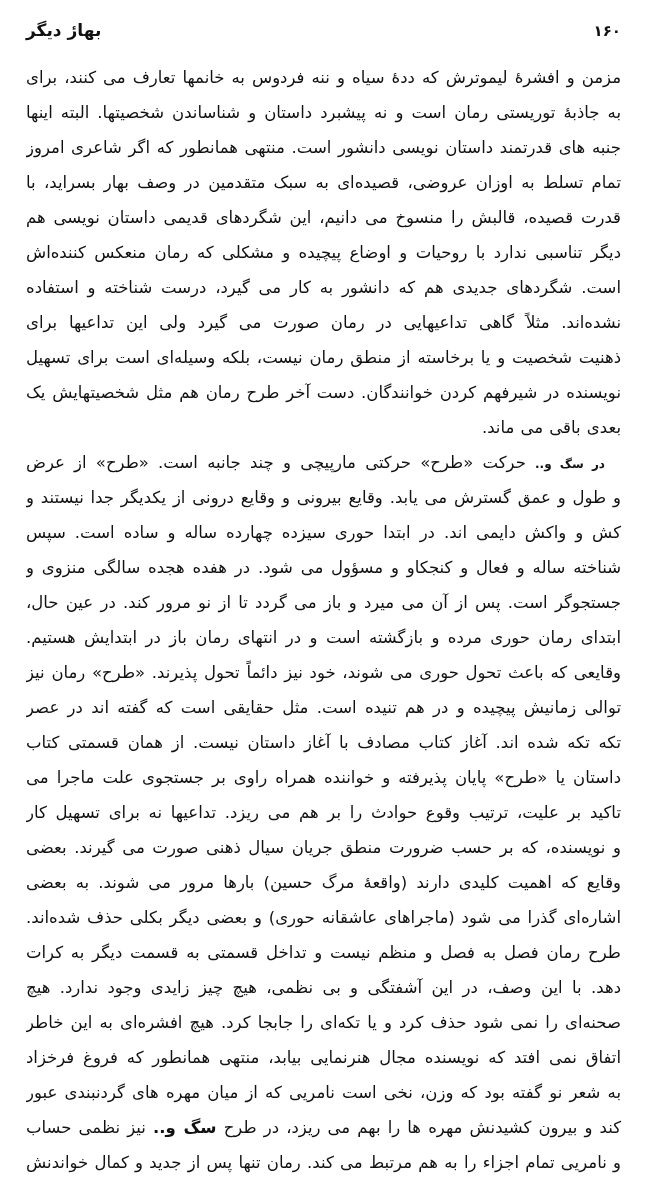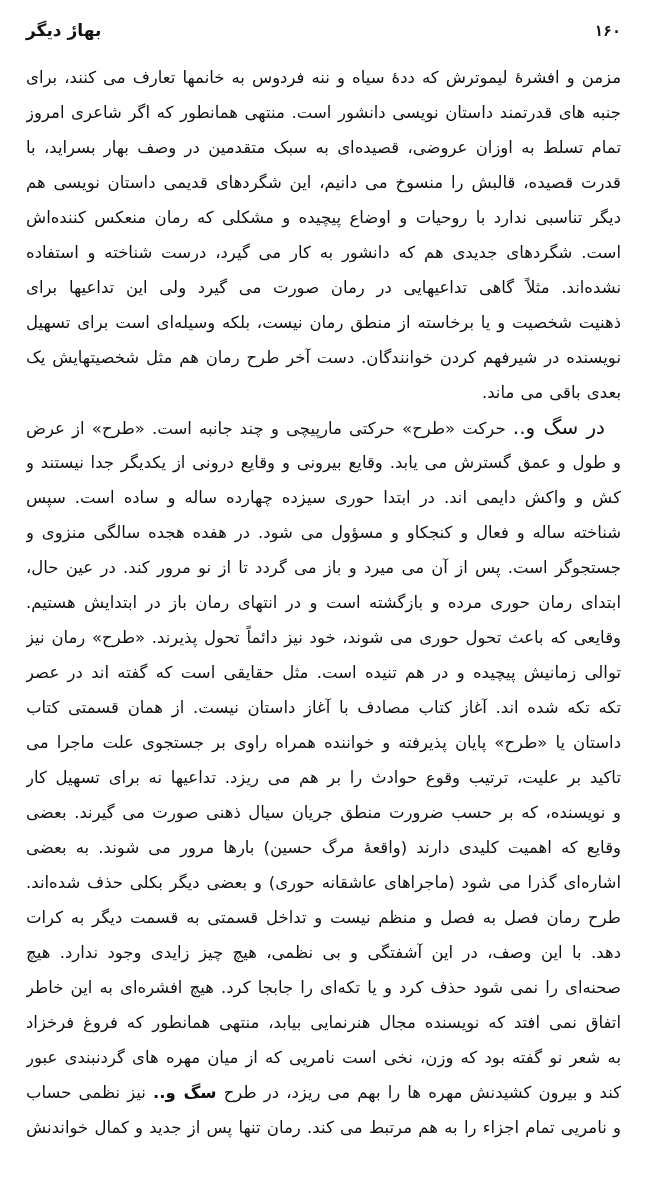--- a/index.html
+++ b/index.html
@@ -27,21 +27,20 @@
     justify-content: space-between;
     align-items: baseline;
     margin-bottom: 18px;
     height: 22px;
   }
   
   .page-number {
     font-size: 15px;
     font-weight: bold;
     letter-spacing: 1px;
-    font-family: Liberation Mono, monospace;
   }
   .running-title {
     font-size: 17px;
     font-weight: bold;
   }
   .body-text {
     width: 100%;
   }
   .paragraph {
     margin: 0;
@@ -60,35 +59,36 @@
     text-align-last: right;
   }
   .line-indent {
     padding-right: 16px;
   }
   .seg-bold {
     font-weight: bold;
     margin-top: 28px;
   }
   .seg-lead {
-    font-weight: normal;
-    font-size: 20px;
+    font-weight: bold;
+    font-size: 12px;
   }
 </style>
 </head>
 <body>
 
 <div class="page">
   <header class="page-header">
     <span class="page-number">۱۶۰</span>
     <span class="running-title">بهارٔ دیگر</span>
   </header>
   <main class="body-text">
       <div class="paragraph">
         <div class="line"><span class="seg-regular">مزمن و افشرهٔ لیموترش که ددهٔ سیاه و ننه فردوس به خانمها تعارف می کنند، برای افزودن</span></div>
+        <div class="line"><span class="seg-regular">به جاذبهٔ توریستی رمان است و نه پیشبرد داستان و شناساندن شخصیتها. البته اینها</span></div>
         <div class="line"><span class="seg-regular">جنبه های قدرتمند داستان نویسی دانشور است. منتهی همانطور که اگر شاعری امروز با</span></div>
         <div class="line"><span class="seg-regular">تمام تسلط به اوزان عروضی، قصیده‌ای به سبک متقدمین در وصف بهار بسراید، با تحسین</span></div>
         <div class="line"><span class="seg-regular">قدرت قصیده، قالبش را منسوخ می دانیم، این شگردهای قدیمی داستان نویسی هم امروز</span></div>
         <div class="line"><span class="seg-regular">دیگر تناسبی ندارد با روحیات و اوضاع پیچیده و مشکلی که رمان منعکس کننده‌اش</span></div>
         <div class="line"><span class="seg-regular">است. شگردهای جدیدی هم که دانشور به کار می گیرد، درست شناخته و استفاده</span></div>
         <div class="line"><span class="seg-regular">نشده‌اند. مثلاً گاهی تداعیهایی در رمان صورت می گیرد ولی این تداعیها برای شناساندن</span></div>
         <div class="line"><span class="seg-regular">ذهنیت شخصیت و یا برخاسته از منطق رمان نیست، بلکه وسیله‌ای است برای تسهیل کار</span></div>
         <div class="line"><span class="seg-regular">نویسنده در شیرفهم کردن خوانندگان. دست آخر طرح رمان هم مثل شخصیتهایش یک</span></div>
         <div class="line line-end"><span class="seg-regular">بعدی باقی می ماند.</span></div>
       </div>

